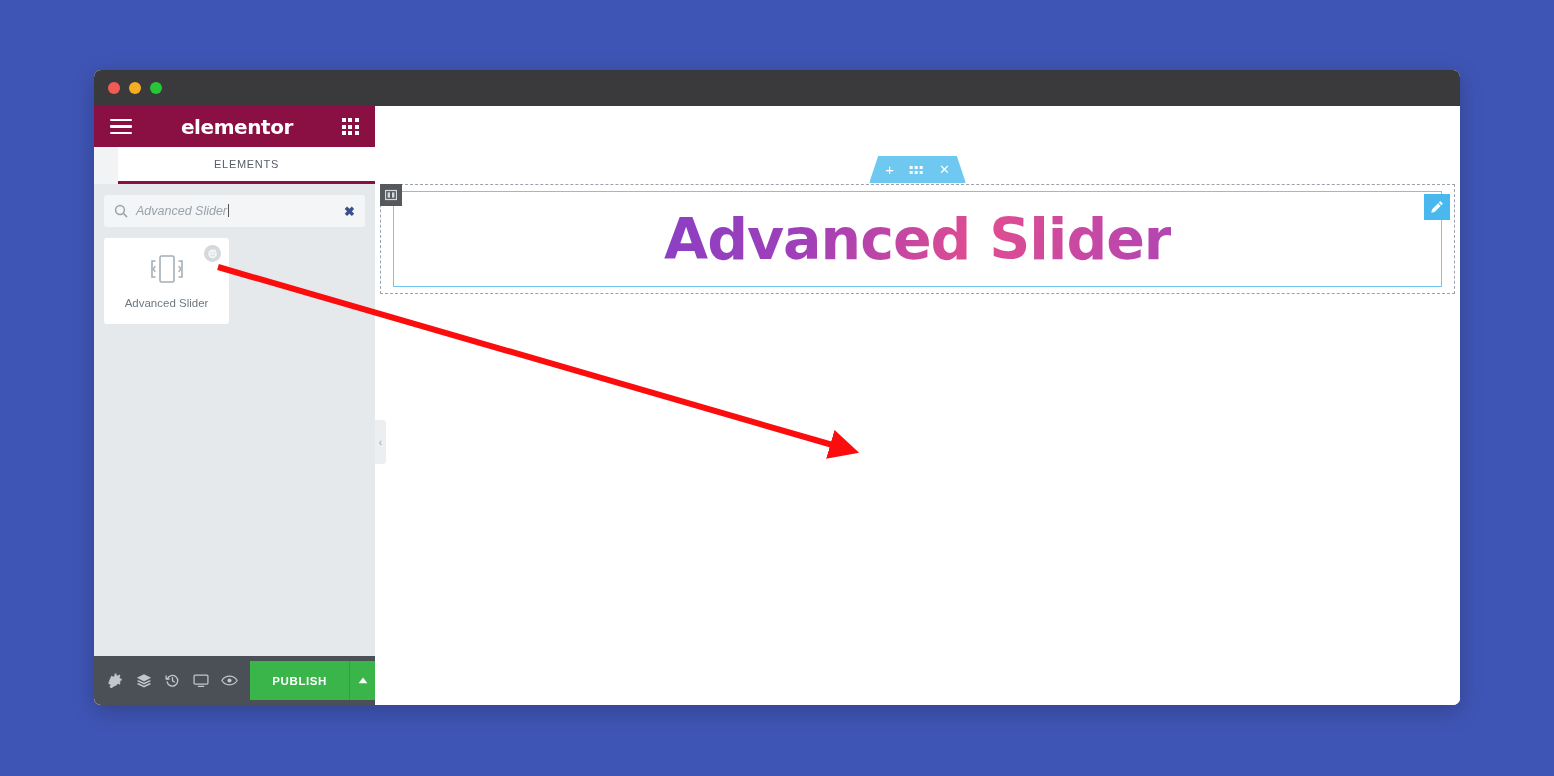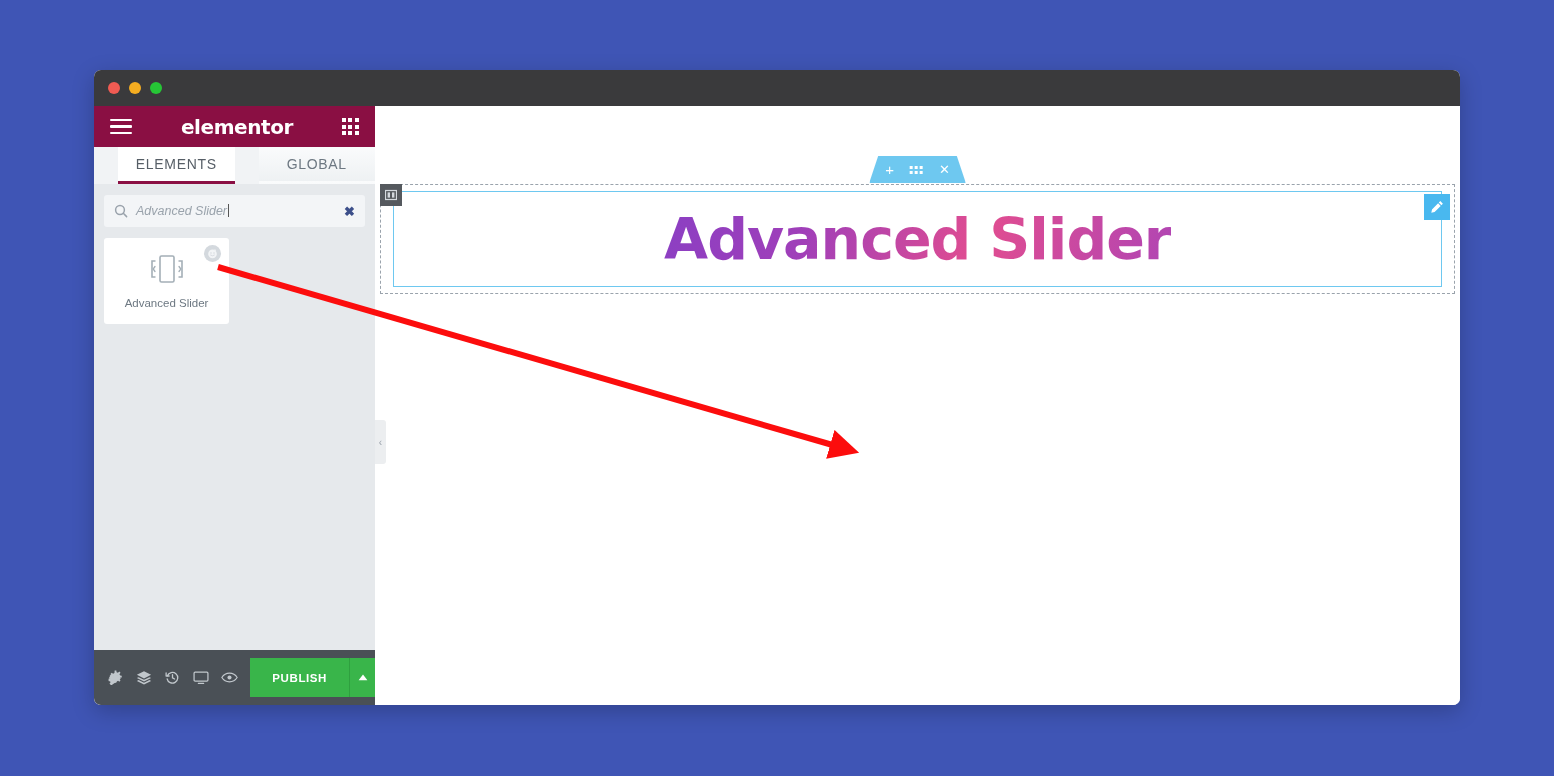--- a/index.html
+++ b/index.html
@@ -49,21 +49,21 @@
   #brand {
     color: #fff; font-size: 20px; font-weight: bold; letter-spacing: -0.4px;
     font-family: "DejaVu Sans", sans-serif;
   }
   #apps-grid { display: grid; grid-template-columns: repeat(3, 4px); gap: 2.5px; cursor: pointer; }
   #apps-grid i { width: 4px; height: 4px; background: #fff; display: block; }
 
   #tabs { height: 37px; display: flex; background: #f1f3f5; }
   .tab {
     flex: 1; display: flex; align-items: center; justify-content: center;
-    font-size: 14px; color: #6d7882; letter-spacing: 0.7px;
+    font-size: 11px; color: #6d7882; letter-spacing: 0.7px;
     background: linear-gradient(#fafbfc, #eef1f3);
     border-bottom: 3px solid transparent;
     cursor: pointer;
     margin-left: 24px;
   }
   .tab.active {
     background: #ffffff; color: #565e66;
     border-bottom: 3px solid #8a0f43;
   }
 
@@ -94,21 +94,21 @@
   }
   .widget-card .w-icon { color: #a4afb7; }
   .widget-card .w-label { font-size: 11.5px; color: #6d7882; }
   .w-badge {
     position: absolute; top: 7px; right: 8px;
     width: 17px; height: 17px; border-radius: 50%;
     background: #d4d9de; display: flex; align-items: center; justify-content: center;
   }
 
   #panel-footer {
-    height: 55px; background: #4a5056; display: flex; align-items: center;
+    height: 49px; background: #4a5056; display: flex; align-items: center;
     padding: 0 0 0 13px; gap: 12px;
   }
   .foot-icon {
     width: 33px; height: 39px; display: flex; align-items: center; justify-content: center;
     color: #c1c7cc; cursor: pointer;
   }
   #publish-wrap { margin-left: auto; display: flex; height: 39px; }
   #publish-btn {
     background: #39b54a; color: #fff; font-size: 11.5px; font-weight: bold;
     letter-spacing: 0.6px; display: flex; align-items: center; justify-content: center;
@@ -231,21 +231,20 @@
             <i></i>
             <i></i>
             <i></i>
             <i></i>
             <i></i>
         </span>
       </div>
 
       <div id="tabs">
         <div class="tab active">ELEMENTS</div>
-        <div class="tab">GLOBAL</div>
       </div>
 
       <div id="panel-content">
 
         <div id="search-box">
           <svg width="14" height="14" viewBox="0 0 14 14">
             <circle cx="6" cy="6" r="4.4" fill="none" stroke="#9aa3ac" stroke-width="1.5"></circle>
             <line x1="9.3" y1="9.3" x2="12.6" y2="12.6" stroke="#9aa3ac" stroke-width="1.5" stroke-linecap="round"></line>
           </svg>
           <span id="search-text">Advanced Slider</span>

